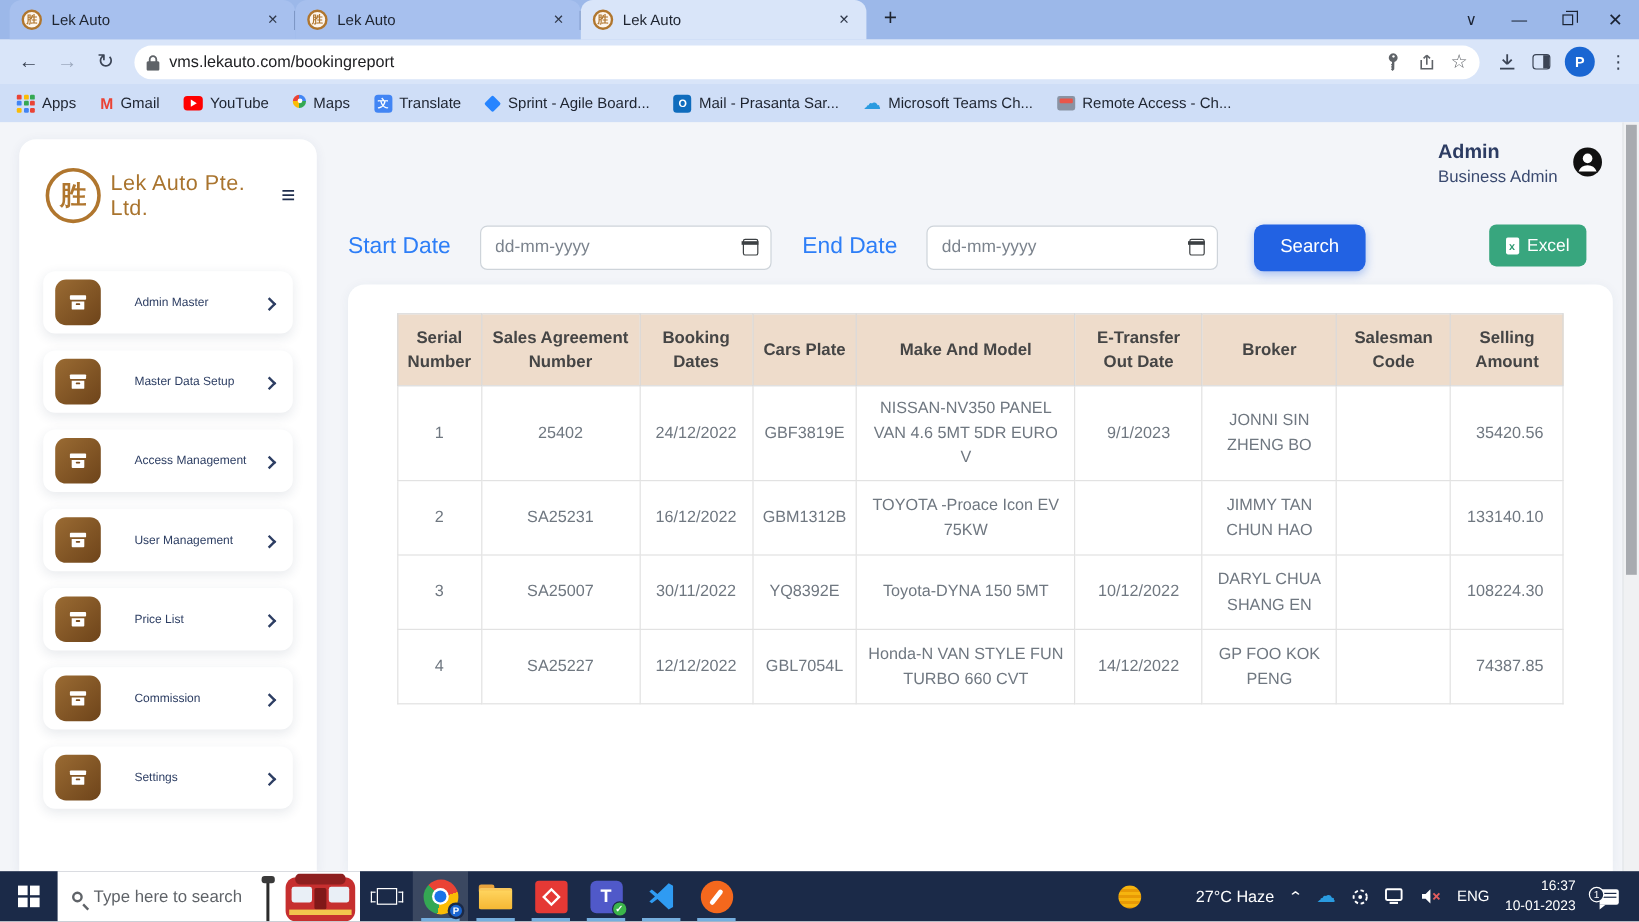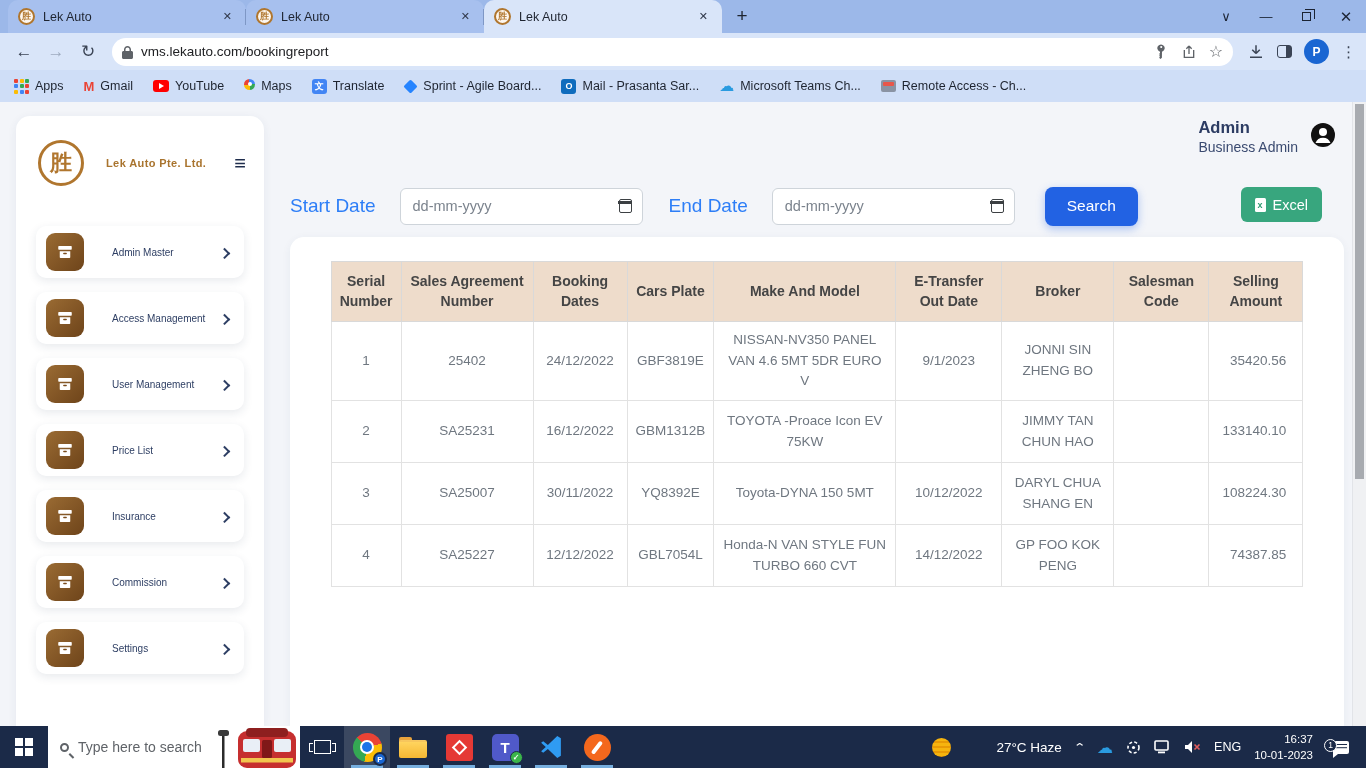--- a/index.html
+++ b/index.html
@@ -49,21 +49,21 @@
   .bm-remote::after { content:""; position:absolute; left:2px; top:2px; right:2px; height:4px; background:#e8564a; border-radius:1px; }
 
   
   .page { position:absolute; top:102px; left:0; right:0; height:624px; background:#f3f5f9; }
   .scrollbar { position:absolute; right:0; top:0; width:14px; height:100%; background:#f0f1f3; border-left:1px solid #e2e4e8; }
   .scroll-thumb { position:absolute; left:2px; right:2px; top:2px; height:375px; background:#a8abb0; border-radius:0px; }
 
   .sidebar { position:absolute; left:16px; top:14px; width:248px; bottom:0; background:#ffffff; border-radius:14px 14px 0 0; box-shadow:0 2px 10px rgba(40,60,100,.07); }
   .logo-row { display:flex; align-items:center; padding:24px 18px 6px 22px; }
   .logo-circle { width:46px; height:46px; border-radius:50%; border:3px solid #b0762e; color:#b0762e; display:flex; align-items:center; justify-content:center; font-size:22px; font-weight:bold; flex:none; }
-  .brand { font-size:11px; font-weight:bold; color:#a9742e; margin-left:22px; letter-spacing:.4px; }
+  .brand { font-size:18px; font-weight:normal; color:#a9742e; margin-left:8px; letter-spacing:.4px; }
   .hamburger { margin-left:auto; font-size:20px; color:#1f2d4d; cursor:pointer; line-height:1; }
   #menu { margin-top:34px; }
   .menu-item { margin:0 20px 14px 20px; height:52px; background:#fff; border-radius:10px; box-shadow:0 3px 10px rgba(30,45,80,.10); display:flex; align-items:center; padding:0 14px 0 10px; cursor:pointer; }
   .mi-icon { width:38px; height:38px; border-radius:9px; background:linear-gradient(135deg,#9a6b33,#6e441a); display:flex; align-items:center; justify-content:center; flex:none; }
   .mi-label { font-size:10px; font-weight:400; color:#2d3e63; margin-left:28px; }
   .mi-chev { margin-left:auto; width:8px; height:8px; border-top:2px solid #2d3e63; border-right:2px solid #2d3e63; transform:rotate(45deg) translateY(2px); }
 
   .main { position:absolute; left:290px; top:0; right:22px; height:100%; }
   .page-title { position:absolute; left:0; top:26px; font-size:25px; font-weight:bold; color:#6e747c; }
   .user-block { position:absolute; right:46px; top:16px; text-align:left;margin-left:44px; }
@@ -267,20 +267,31 @@
     <span class="mi-chev"></span>
           </div>
           <div class="menu-item">
             <span class="mi-icon">
               <svg width="18" height="18" viewBox="0 0 24 24">
   <rect x="3" y="4" width="18" height="5" rx="1" fill="#fff"></rect>
   <path d="M5 11h14v8a1 1 0 0 1-1 1H6a1 1 0 0 1-1-1v-8z" fill="#fff"></path>
   <rect x="9.5" y="13" width="5" height="2" rx="1" fill="#7a4c1e"></rect>
               </svg>
             </span>
+    <span class="mi-label">Master Data Setup</span>
+    <span class="mi-chev"></span>
+          </div>
+          <div class="menu-item">
+            <span class="mi-icon">
+              <svg width="18" height="18" viewBox="0 0 24 24">
+  <rect x="3" y="4" width="18" height="5" rx="1" fill="#fff"></rect>
+  <path d="M5 11h14v8a1 1 0 0 1-1 1H6a1 1 0 0 1-1-1v-8z" fill="#fff"></path>
+  <rect x="9.5" y="13" width="5" height="2" rx="1" fill="#7a4c1e"></rect>
+              </svg>
+            </span>
     <span class="mi-label">Access Management</span>
     <span class="mi-chev"></span>
           </div>
           <div class="menu-item">
             <span class="mi-icon">
               <svg width="18" height="18" viewBox="0 0 24 24">
   <rect x="3" y="4" width="18" height="5" rx="1" fill="#fff"></rect>
   <path d="M5 11h14v8a1 1 0 0 1-1 1H6a1 1 0 0 1-1-1v-8z" fill="#fff"></path>
   <rect x="9.5" y="13" width="5" height="2" rx="1" fill="#7a4c1e"></rect>
               </svg>
@@ -290,31 +301,20 @@
           </div>
           <div class="menu-item">
             <span class="mi-icon">
               <svg width="18" height="18" viewBox="0 0 24 24">
   <rect x="3" y="4" width="18" height="5" rx="1" fill="#fff"></rect>
   <path d="M5 11h14v8a1 1 0 0 1-1 1H6a1 1 0 0 1-1-1v-8z" fill="#fff"></path>
   <rect x="9.5" y="13" width="5" height="2" rx="1" fill="#7a4c1e"></rect>
               </svg>
             </span>
     <span class="mi-label">Price List</span>
-    <span class="mi-chev"></span>
-          </div>
-          <div class="menu-item">
-            <span class="mi-icon">
-              <svg width="18" height="18" viewBox="0 0 24 24">
-  <rect x="3" y="4" width="18" height="5" rx="1" fill="#fff"></rect>
-  <path d="M5 11h14v8a1 1 0 0 1-1 1H6a1 1 0 0 1-1-1v-8z" fill="#fff"></path>
-  <rect x="9.5" y="13" width="5" height="2" rx="1" fill="#7a4c1e"></rect>
-              </svg>
-            </span>
-    <span class="mi-label">Insurance</span>
     <span class="mi-chev"></span>
           </div>
           <div class="menu-item">
             <span class="mi-icon">
               <svg width="18" height="18" viewBox="0 0 24 24">
   <rect x="3" y="4" width="18" height="5" rx="1" fill="#fff"></rect>
   <path d="M5 11h14v8a1 1 0 0 1-1 1H6a1 1 0 0 1-1-1v-8z" fill="#fff"></path>
   <rect x="9.5" y="13" width="5" height="2" rx="1" fill="#7a4c1e"></rect>
               </svg>
             </span>

